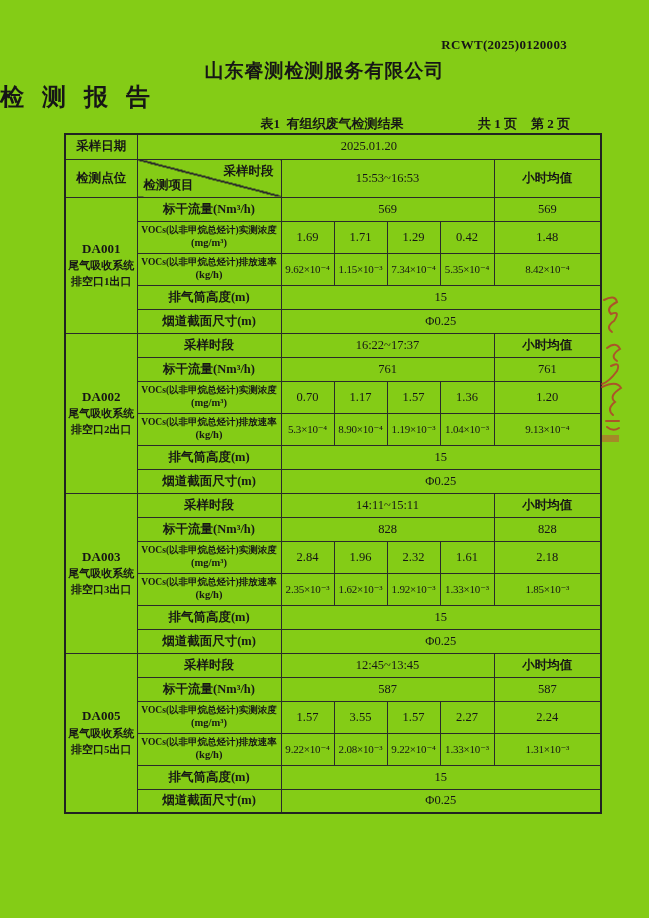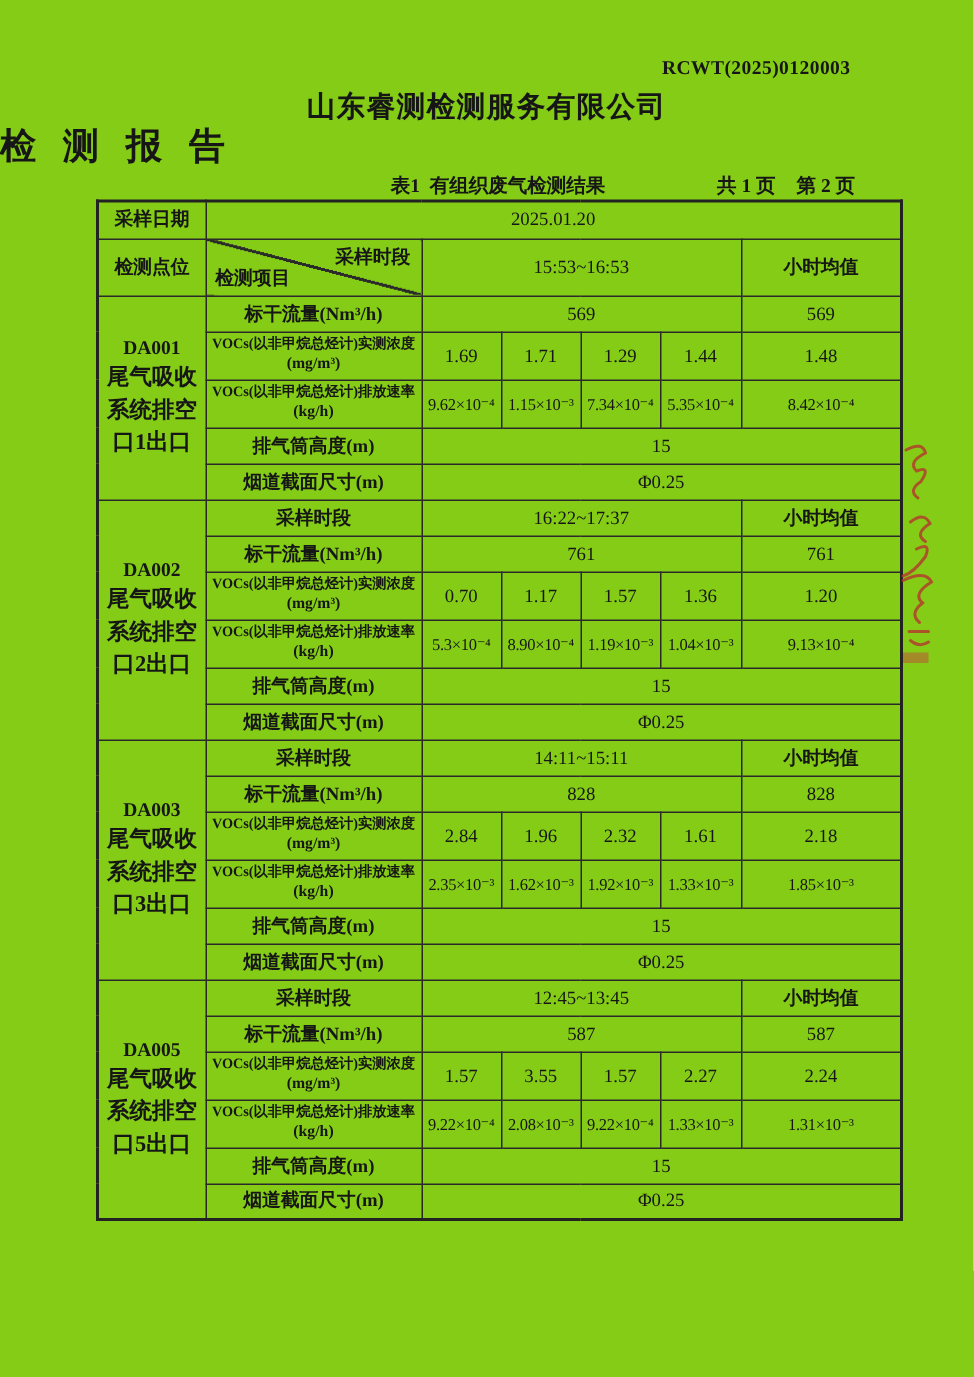--- a/index.html
+++ b/index.html
@@ -49,21 +49,21 @@
     padding:1px 2px;
     overflow:hidden;
   }
   tr.rd{height:25px;}
   tr.rh{height:38px;}
   tr.rs{height:24px;}
   tr.rm{height:32px;}
   td.lbl{font-weight:600;}
   td.pt{font-weight:700;line-height:1.45;padding:2px 3px;}
   td.pt .pcode{font-size:13px;}
-  td.pt .pname{font-size:15px;}
+  td.pt .pname{font-size:11px;}
   td.vocs{padding:0;}
   td.vocs .vl1{font-size:9.5px;font-weight:700;line-height:1.25;white-space:nowrap;}
   td.vocs .vl2{font-size:10.5px;font-weight:600;line-height:1.2;}
   td.num{font-size:12.5px;}
   td.rate{font-size:11px;letter-spacing:-.2px;padding:1px 0;}
   td.diag{position:relative;padding:0;
     background:linear-gradient(to top right,
       transparent calc(50% - 1px),
       #2a2a2a calc(50% - 1px),
       #2a2a2a calc(50% + 1px),
@@ -124,21 +124,21 @@
       <td class="num">569</td>
     </tr>
     <tr class="rm">
       <td class="vocs">
         <div class="vl1">VOCs(以非甲烷总烃计)实测浓度</div>
         <div class="vl2">(mg/m³)</div>
       </td>
       <td class="num">1.69</td>
       <td class="num">1.71</td>
       <td class="num">1.29</td>
-      <td class="num">1.44</td>
+      <td class="num">0.42</td>
       <td class="num">1.48</td>
     </tr>
     <tr class="rm">
       <td class="vocs">
         <div class="vl1">VOCs(以非甲烷总烃计)排放速率</div>
         <div class="vl2">(kg/h)</div>
       </td>
       <td class="rate">9.62×10⁻⁴</td>
       <td class="rate">1.15×10⁻³</td>
       <td class="rate">7.34×10⁻⁴</td>

